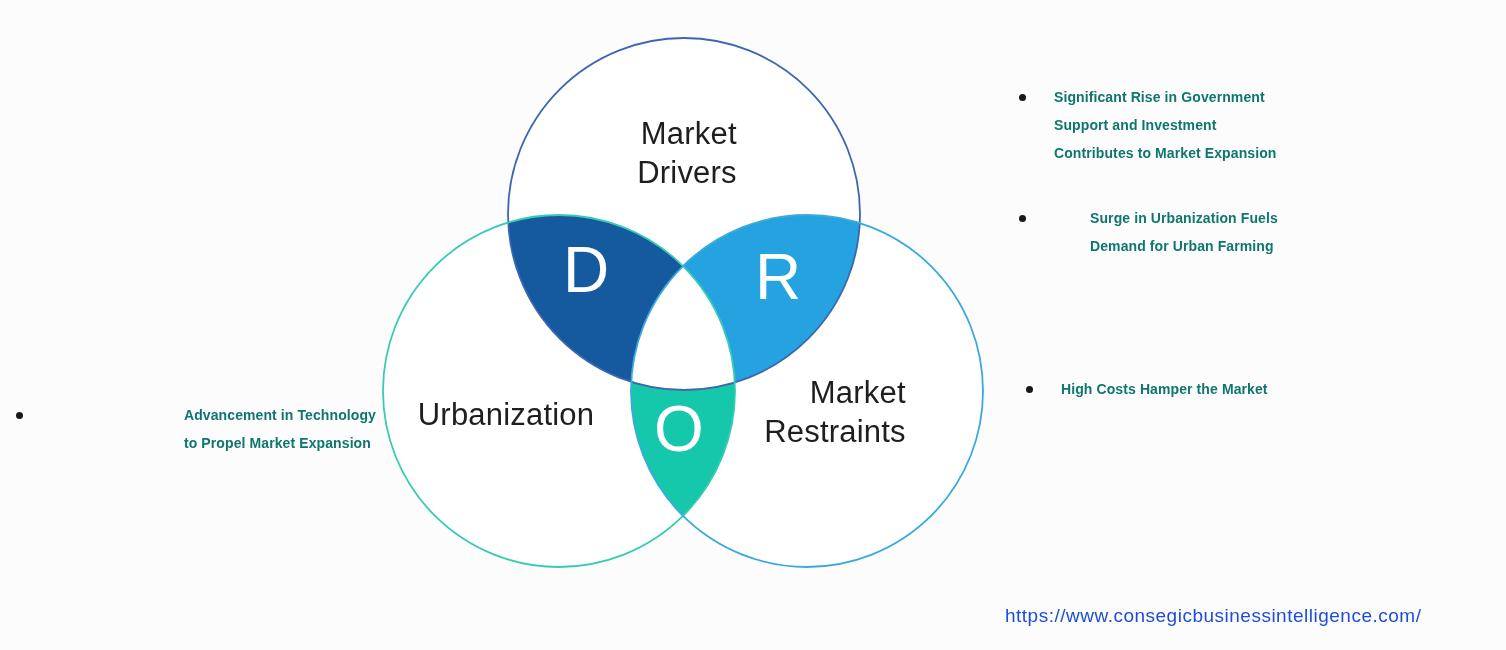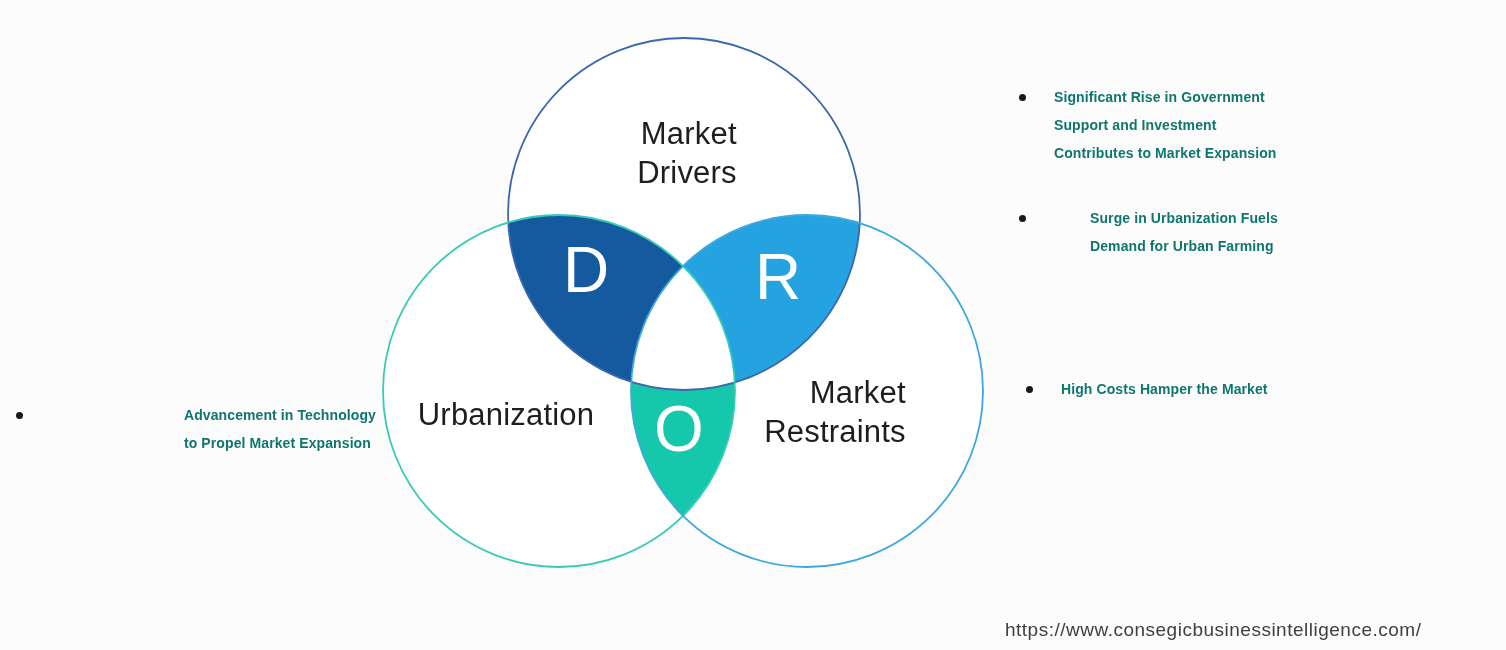--- a/index.html
+++ b/index.html
@@ -55,24 +55,23 @@
     font-weight: 600;
     color: #0f766e;
     white-space: pre-line;
     margin-left: 28px;
     letter-spacing: 0.1px;
   }
   .left-annotation .annotation-text { margin-left: 14px; }
   .footer-url {
     font-size: 19px;
     line-height: 24px;
-    color: #404040;
+    color: #1d4ed8;
     letter-spacing: 0.5px;
     font-weight: 400;
-    margin-top: 14px;
   }
 </style>
 </head>
 <body>
 
 <div class="canvas">
 
   <svg class="venn-svg" viewBox="0 0 1506 650" aria-hidden="true">
     <defs>
       <clipPath id="clipTop">

